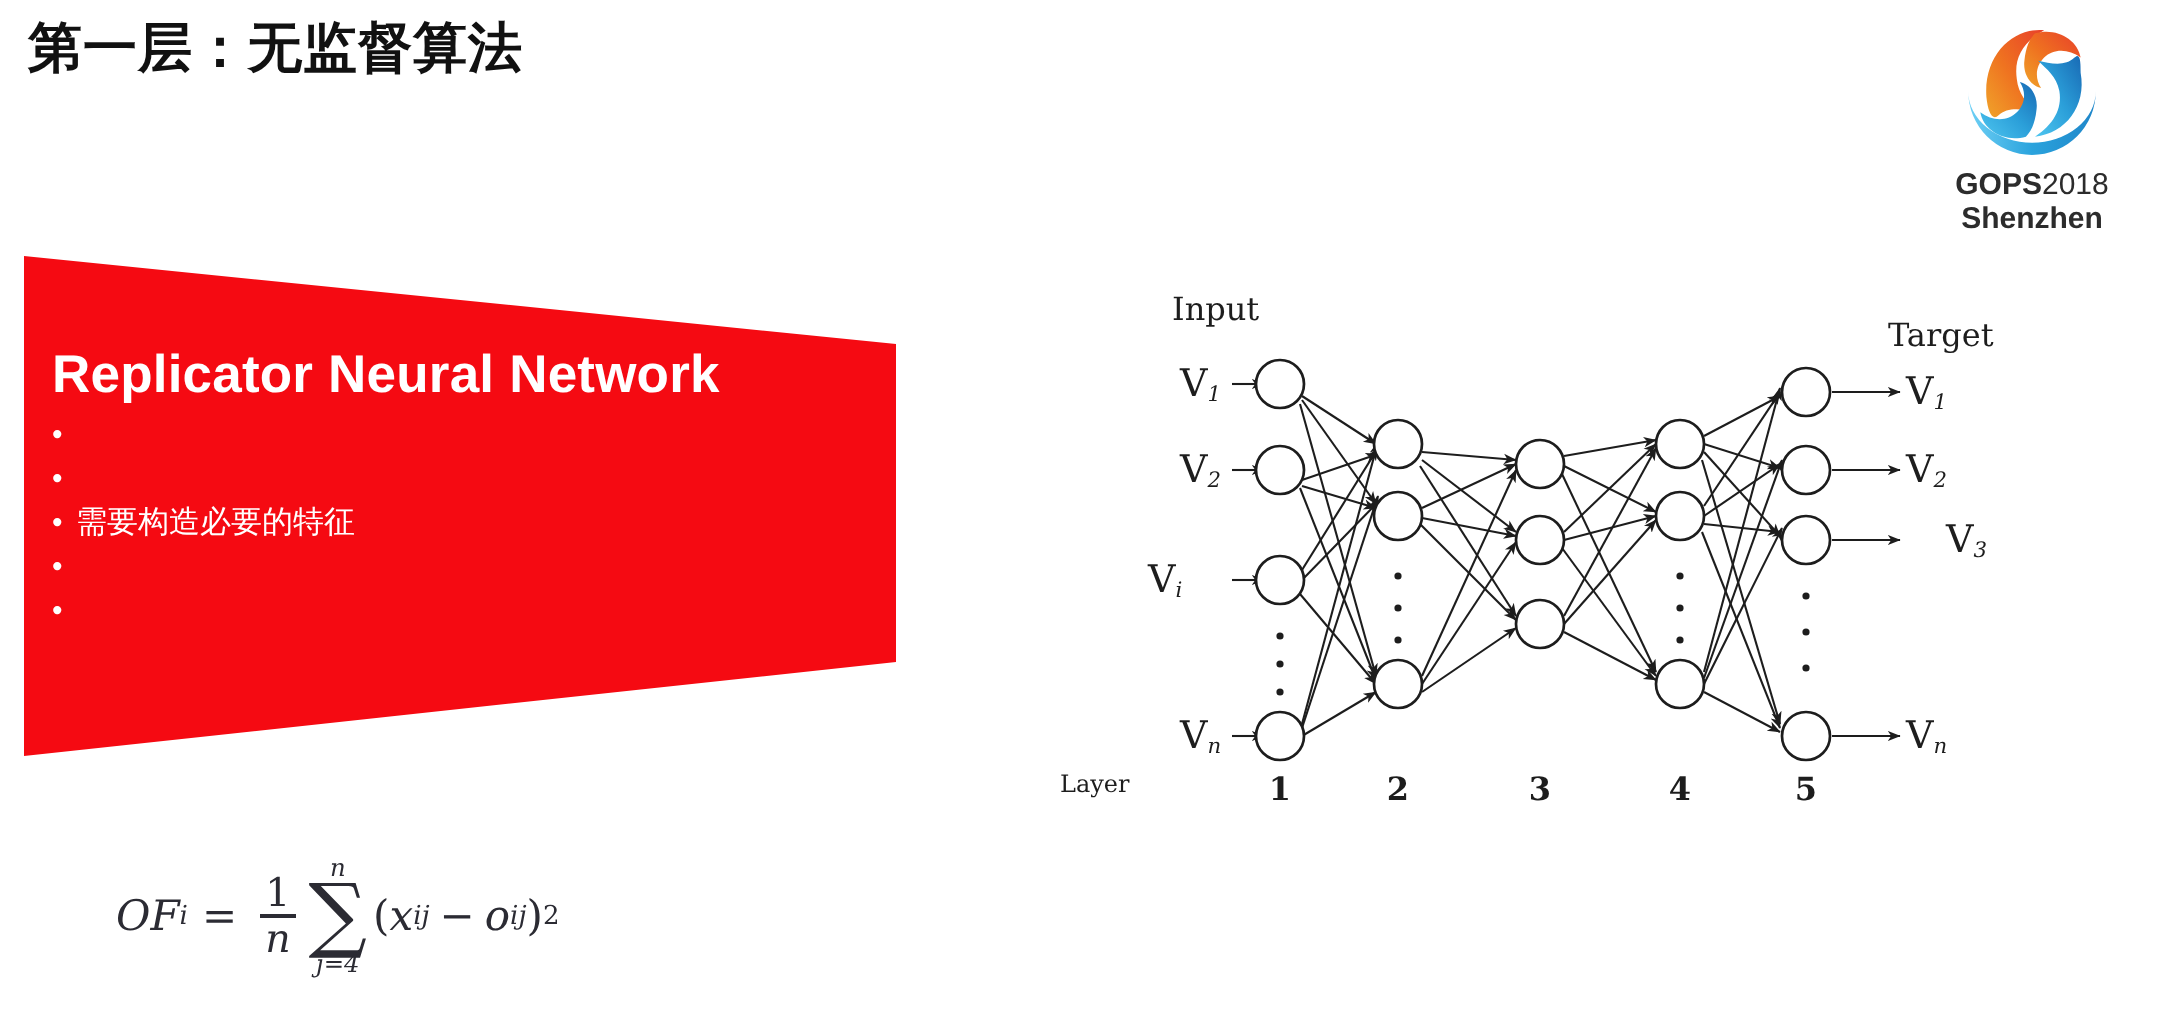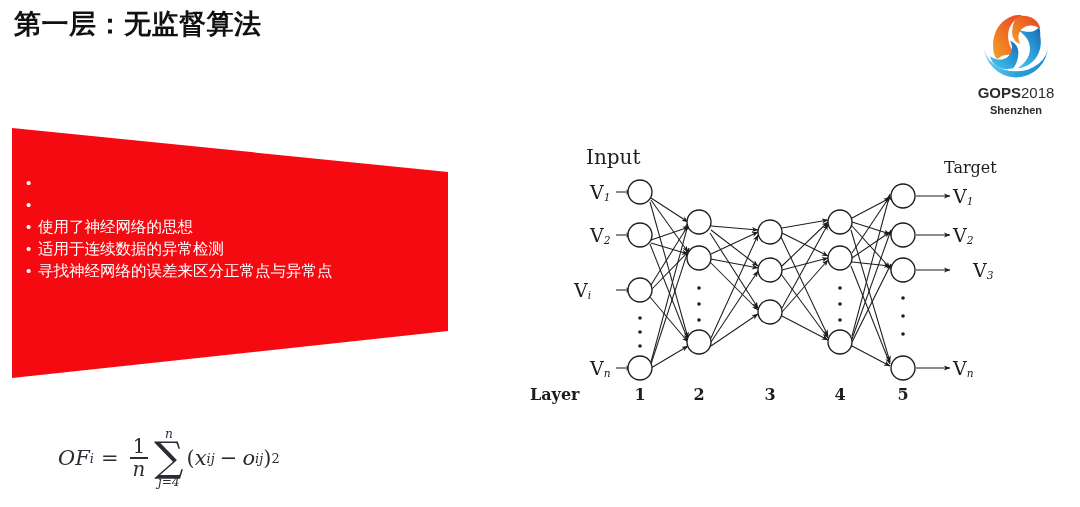--- a/index.html
+++ b/index.html
@@ -44,21 +44,21 @@
     display: block;
   }
   #logo-text-line1 {
     font-size: 15px;
     line-height: 17px;
     color: #2c2c2c;
     white-space: nowrap;
   }
   #logo-text-line1 .bold { font-weight: bold; }
   #logo-text-line2 {
-    font-size: 11px;
+    font-size: 15px;
     line-height: 18px;
     font-weight: bold;
     color: #2c2c2c;
     white-space: nowrap;
   }
 
   
   #banner-wrap {
     position: absolute;
     left: 0px;
@@ -184,23 +184,23 @@
     left: 0; top: 0;
     width: 520px;
     height: 270px;
   }
   .fig-label {
     position: absolute;
     font-family: "DejaVu Serif", "Liberation Serif", serif;
     color: #1d1d1d;
     white-space: nowrap;
   }
-  #label-input { left: 66px; top: 5px; font-size: 20px; }
+  #label-input { left: 66px; top: 5px; font-size: 16px; }
   #label-target { left: 424px; top: 18px; font-size: 16px; }
-  #label-layer { left: 10px; top: 245px; font-size: 16px; font-weight: bold; }
+  #label-layer { left: 10px; top: 245px; font-size: 12px; }
   .layer-num {
     position: absolute;
     top: 245px;
     font-family: "DejaVu Serif", "Liberation Serif", serif;
     font-size: 16px;
     font-weight: bold;
     color: #1d1d1d;
     width: 20px;
     text-align: center;
   }
@@ -258,38 +258,37 @@
   </svg>
   <div id="logo-text-line1"><span class="bold">GOPS</span><span>2018</span></div>
   <div id="logo-text-line2">Shenzhen</div>
 </div>
 
 <div id="banner-wrap">
   <svg id="banner-shape" viewBox="0 0 470 270" preserveAspectRatio="none">
     <polygon points="12,10 448,54 448,213 12,260" fill="#f50a12"></polygon>
   </svg>
   <div id="banner-content">
+    <div id="banner-heading">Replicator Neural Network</div>
 
     <div class="banner-bullet">
       <span class="dot">•</span>
     </div>
     <div class="banner-bullet">
       <span class="dot">•</span>
     </div>
     <div class="banner-bullet">
       <span class="dot">•</span>
-      <span>使用了神经网络的思想</span>
+      <span>需要构造必要的特征</span>
     </div>
     <div class="banner-bullet">
       <span class="dot">•</span>
-      <span>适用于连续数据的异常检测</span>
     </div>
     <div class="banner-bullet">
       <span class="dot">•</span>
-      <span>寻找神经网络的误差来区分正常点与异常点</span>
     </div>
   </div>
 </div>
 
 <div id="formula">
   <span class="it">OF</span>
     <span class="sub">i</span>
   <span style="margin:0 7px;">=</span>
   <span class="frac">
     <span class="num">1</span>

